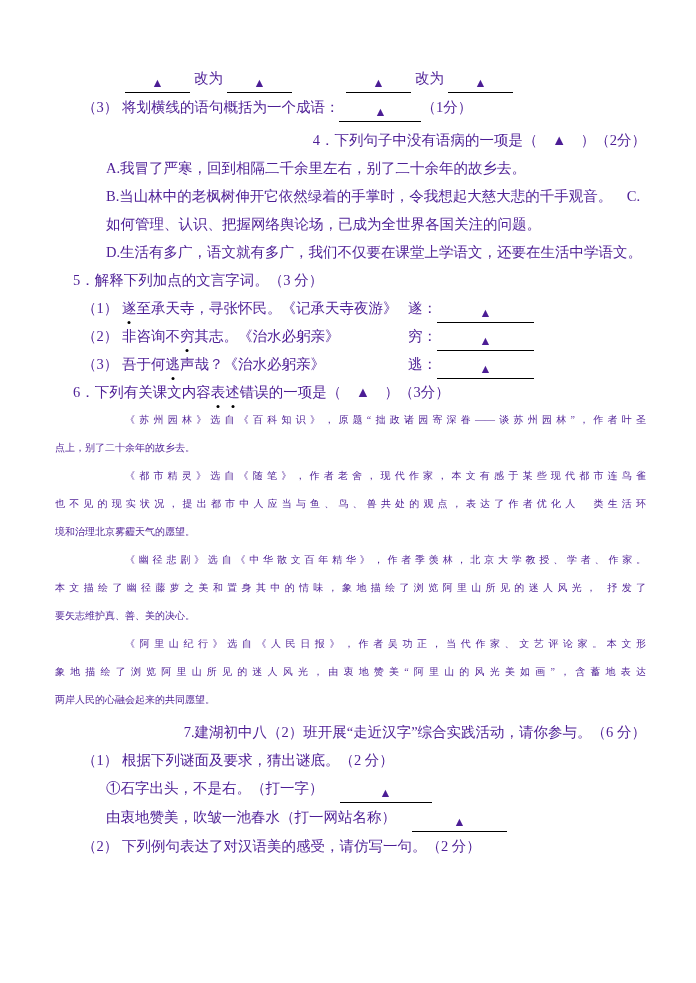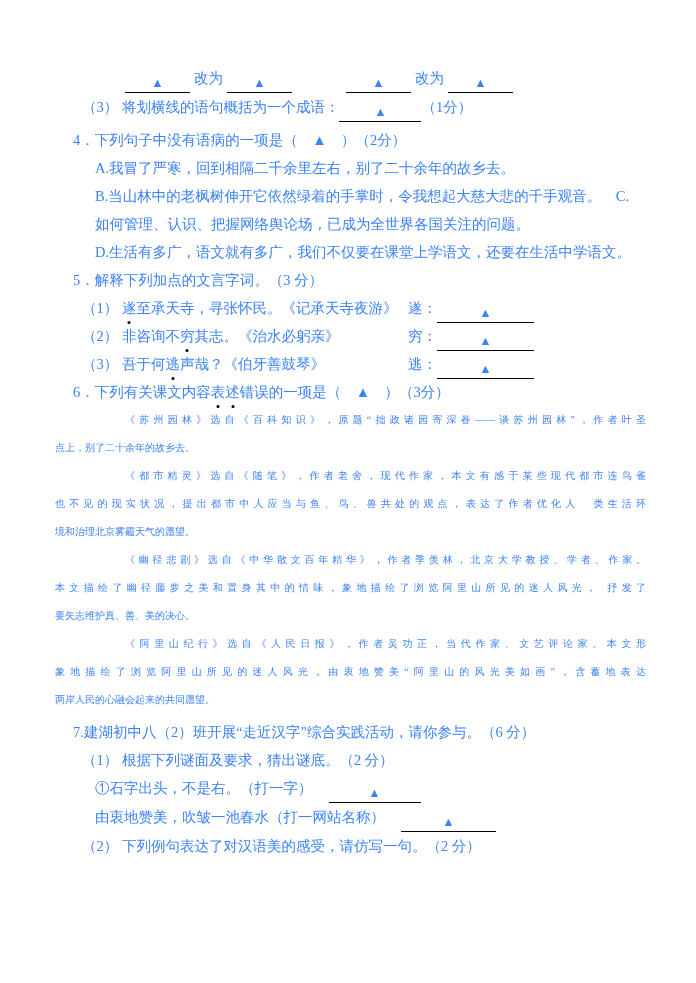--- a/index.html
+++ b/index.html
@@ -1,31 +1,31 @@
 <!DOCTYPE html>
 <html><head>
 <meta charset="utf-8">
 <style>
   html,body{margin:0;padding:0;background:#ffffff;}
   .page{
     position:relative;
     width:696px;height:983px;
-    background:#ffffff;color:#3b82f6;
+    background:#ffffff;color:#4c1d95;
     font-family:"Liberation Serif","DejaVu Serif",serif;
     font-size:14.5px;line-height:28px;
     box-sizing:border-box;
     padding:64px 50px 0 55px;
     overflow:hidden;
   }
   .line{white-space:nowrap;}
   .ml-q{margin-left:18px;}     
   .ml-sub{margin-left:27px;}   
-  .ml-opt{margin-left:40px;}   
+  .ml-opt{margin-left:51px;}   
   .corr-row{margin-left:70px;} 
-  .mt4{margin-top:4px;}
+  .mt4{margin-top:4px;text-align:right;}
 
   
   .blank{
     display:inline-block;border-bottom:1.5px solid #000;
     text-align:center;height:18px;line-height:16px;vertical-align:-4px;
   }
   .w65{width:65px}.w82{width:82px}.w92{width:92px}.w95{width:95px}.w97{width:97px}
   .tri{font-size:12.5px;line-height:1;letter-spacing:0;}
   .gap54{display:inline-block;width:54px;}
   .gap16{display:inline-block;width:16px;}
@@ -75,21 +75,21 @@
     <span>（1） </span><span class="dotted">遂</span><span>至承天寺，寻张怀民。《记承天寺夜游》</span>
     <span class="q5ans"><span>遂：</span><span class="blank w97"><span class="tri">▲</span></span></span>
   </div>
 
   <div class="line ml-sub q5row">
     <span>（2） 非咨询不</span><span class="dotted">穷</span><span>其志。《治水必躬亲》</span>
     <span class="q5ans"><span>穷：</span><span class="blank w97"><span class="tri">▲</span></span></span>
   </div>
 
   <div class="line ml-sub q5row">
-    <span>（3） 吾于何</span><span class="dotted">逃</span><span>声哉？《伯牙善鼓琴》</span>
+    <span>（3） 吾于何</span><span class="dotted">逃</span><span>声哉？《治水必躬亲》</span>
     <span class="q5ans"><span>逃：</span><span class="blank w97"><span class="tri">▲</span></span></span>
   </div>
 
   <div class="line ml-q">
     <span>6．下列有关课文内容</span><span class="dotted">表</span><span class="dotted">述</span><span>错误的一项是（　▲　）（3分）</span>
   </div>
 
   <div class="pline pfirst">《苏州园林》选自《百科知识》，原题“拙政诸园寄深眷——谈苏州园林”，作者叶圣</div>
   <div class="pline plast">点上，别了二十余年的故乡去。</div>
 

